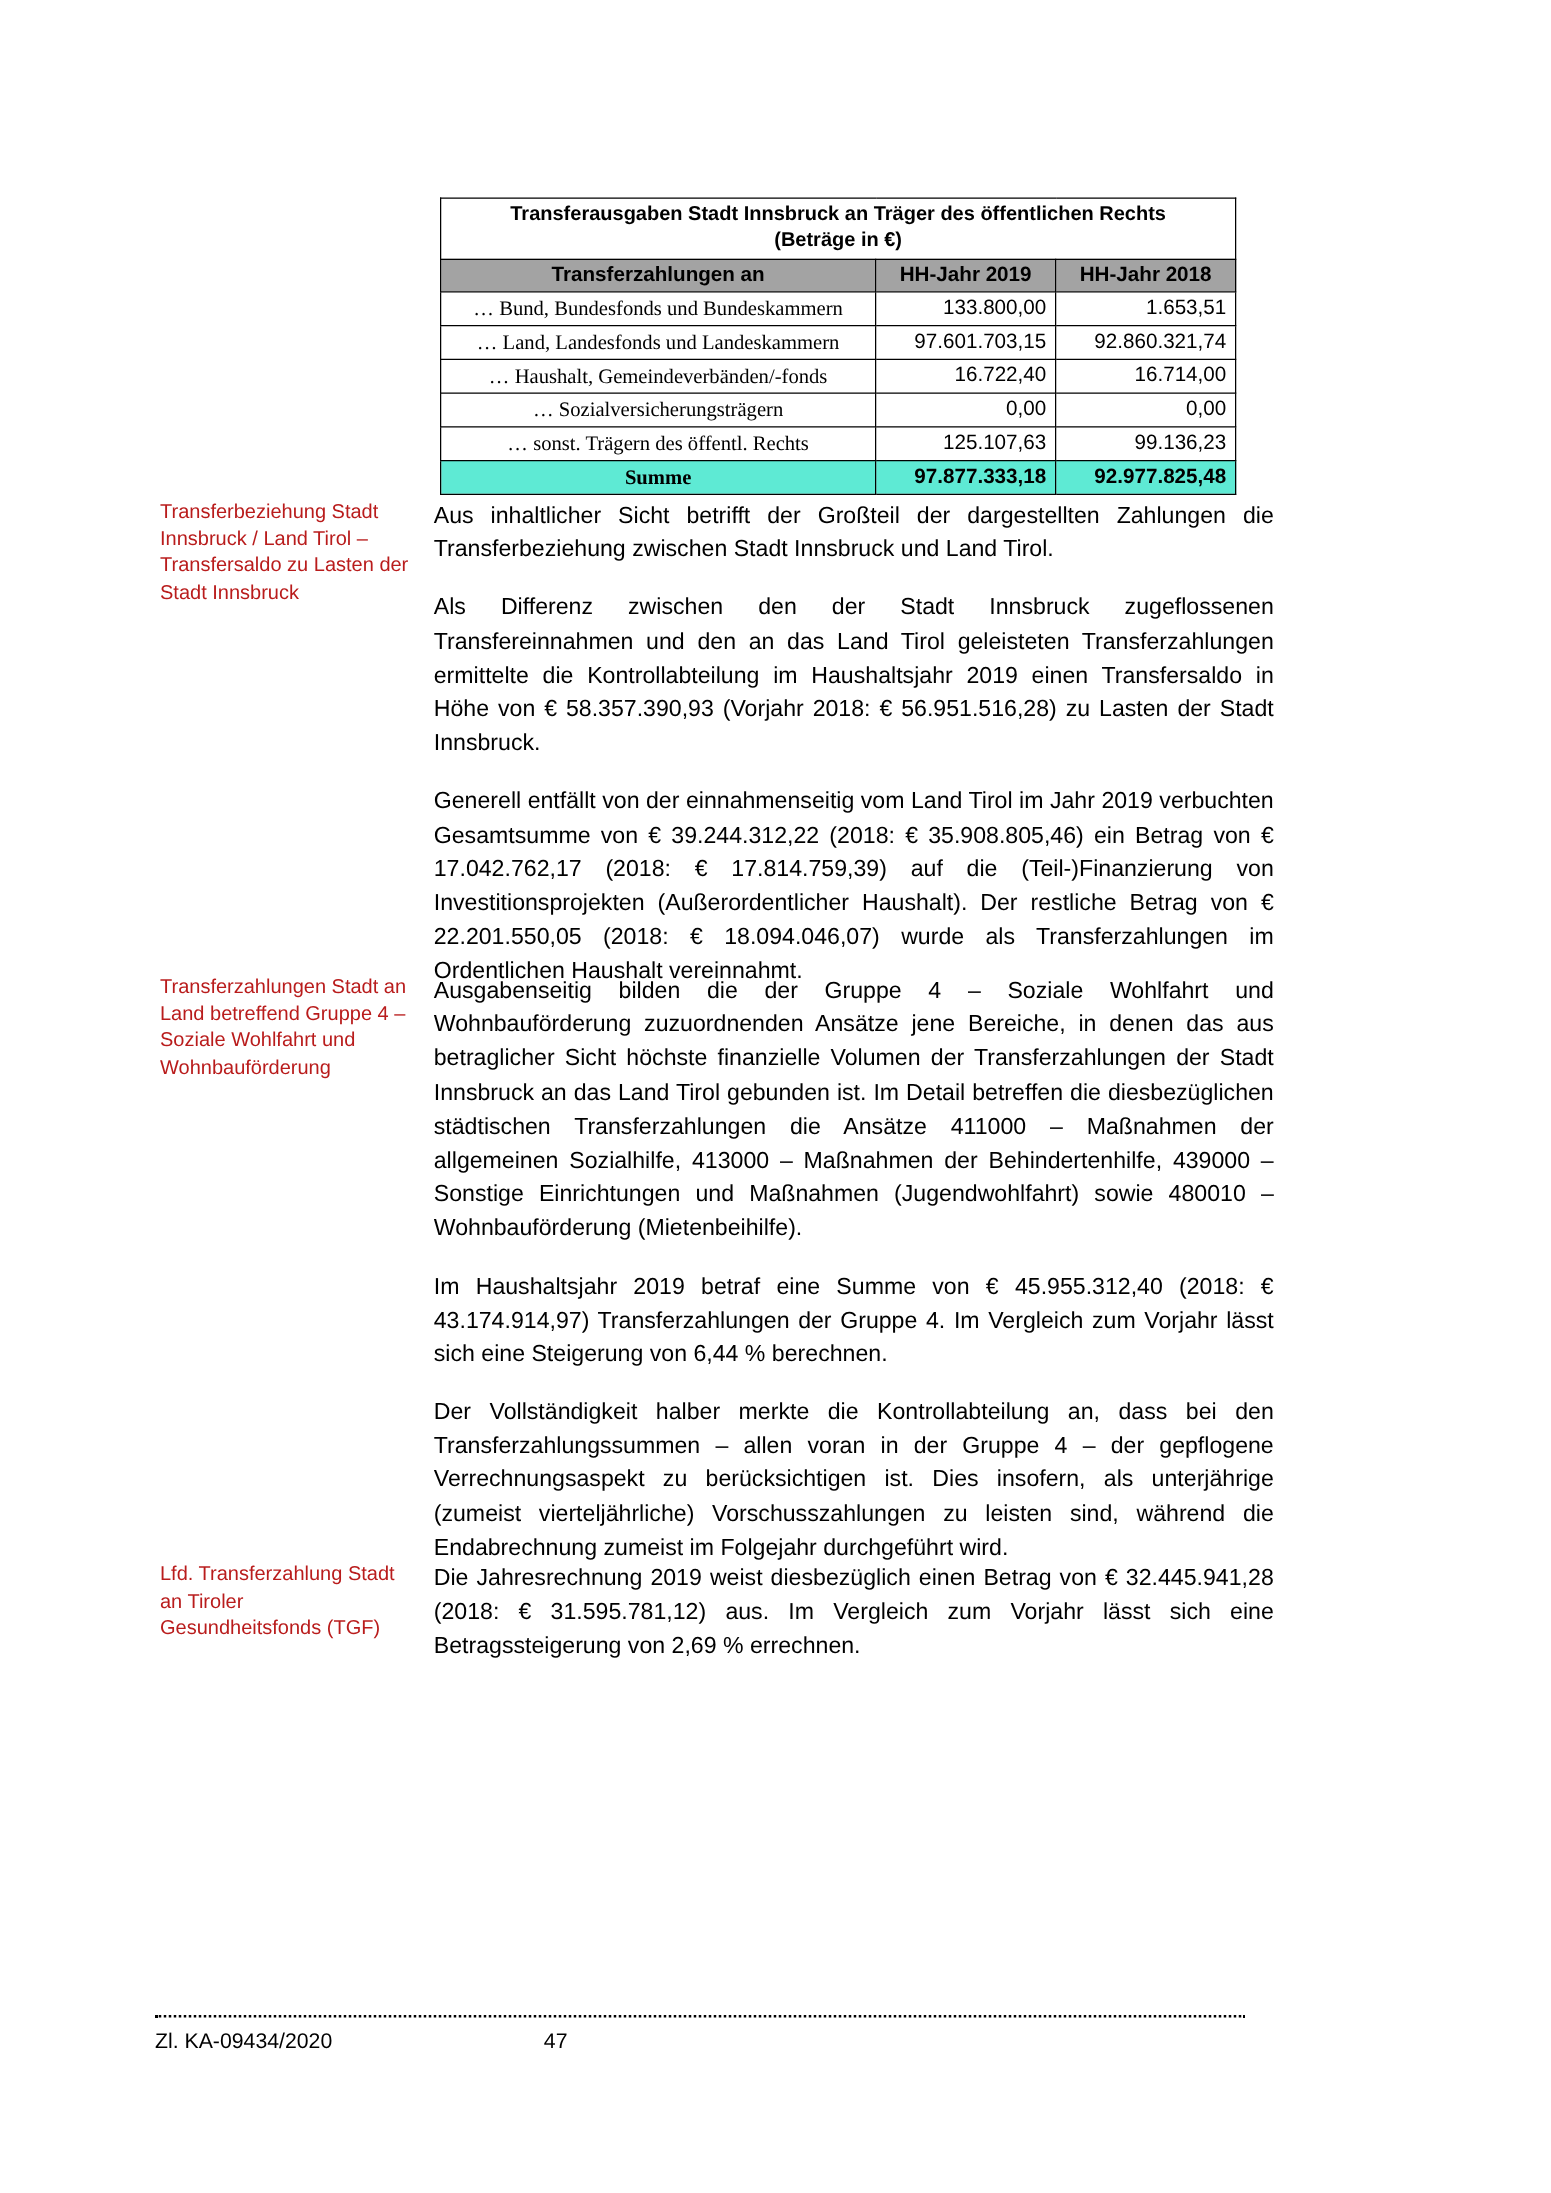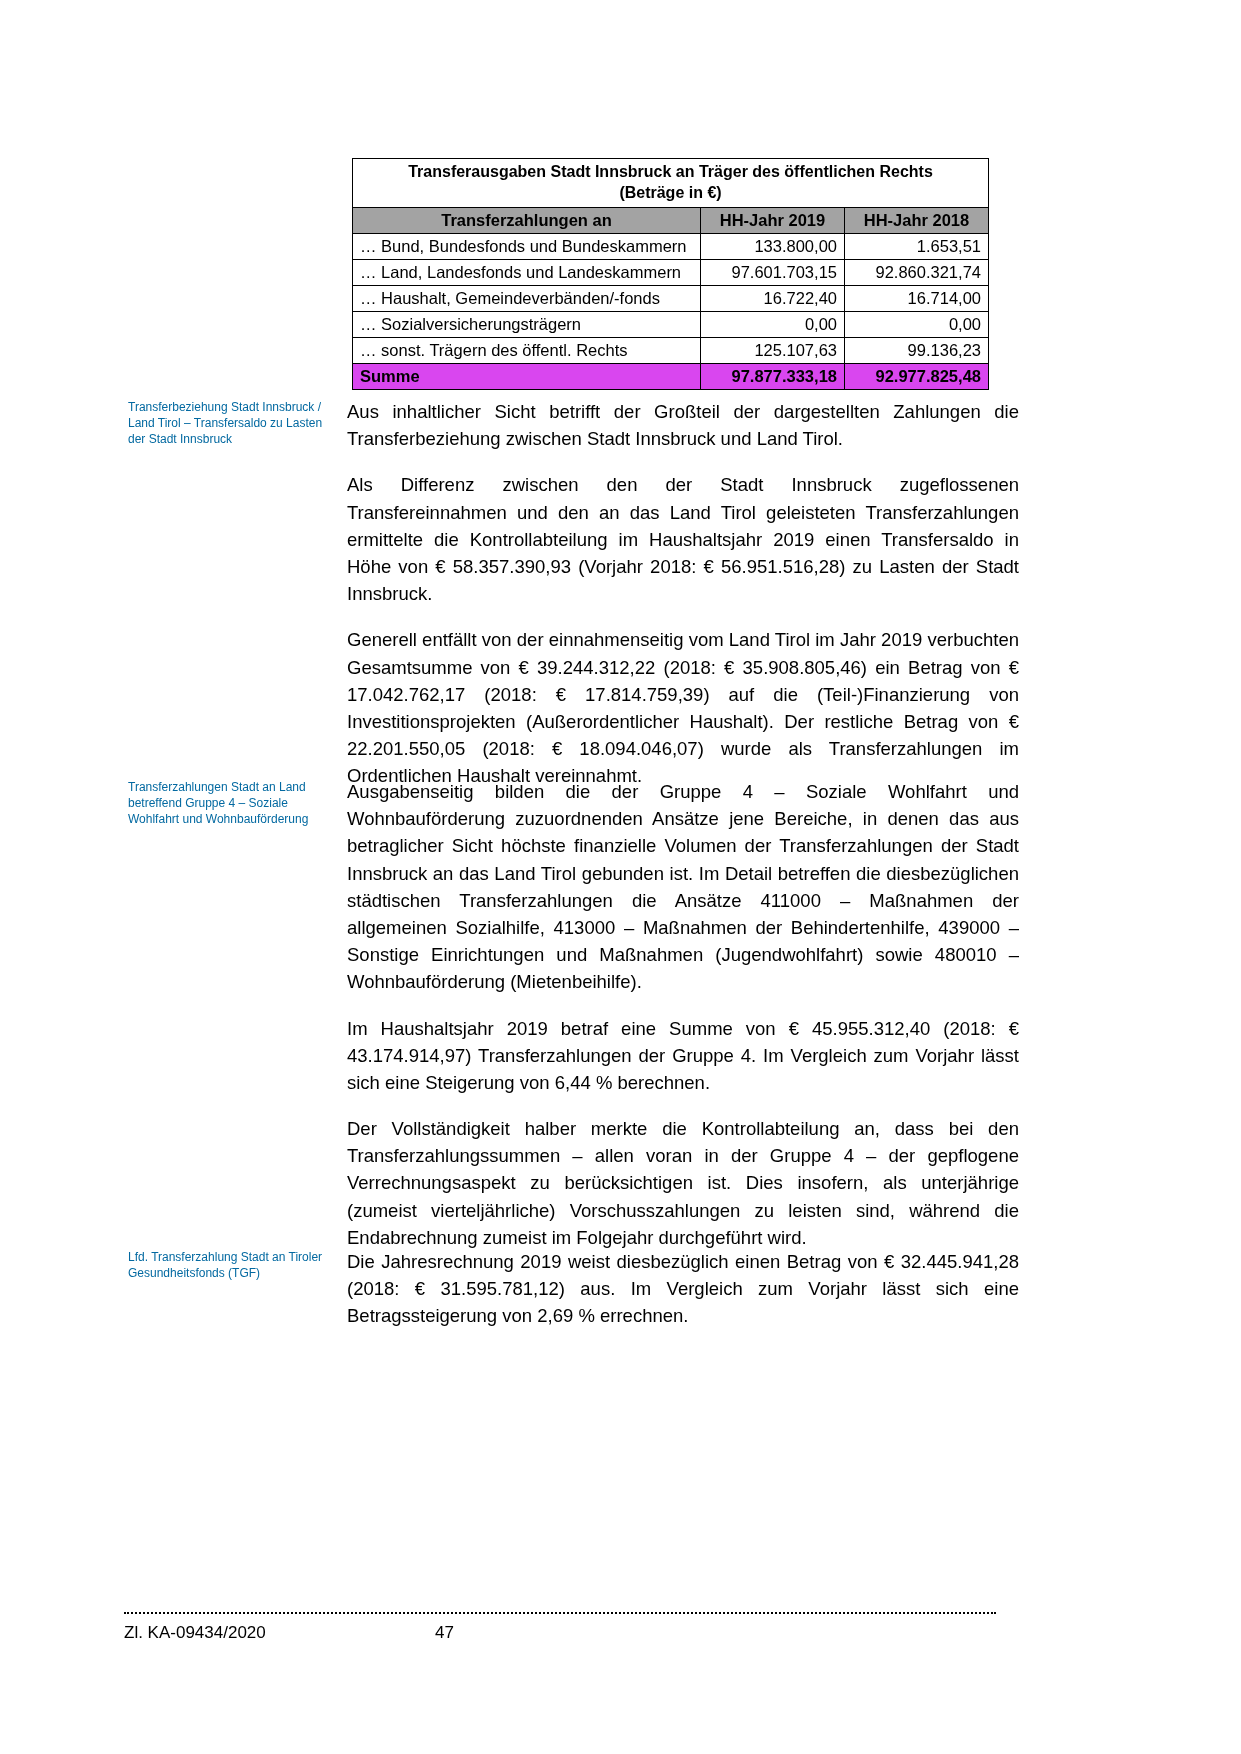--- a/index.html
+++ b/index.html
@@ -52,34 +52,35 @@
     font-weight: bold;
     background: #a3a3a3;
   }
   .col-label { width: 348px; }
   .col-num   { width: 144px; }
   td.num {
     text-align: right;
     font-variant-numeric: tabular-nums;
   }
   td.lbl {
-    text-align: left;
+    text-align: center;
+    font-family: Liberation Serif, serif;
   }
   tr.sum td {
     font-weight: bold;
-    background: #d946ef;
+    background: #5eead4;
   }
 
   
   .marg {
     position: absolute;
     left: 128px;
     width: 200px;
-    color: #0369a1;
-    font-size: 12px;
+    color: #b91c1c;
+    font-size: 16px;
     line-height: 1.35;
   }
   .body {
     position: absolute;
     left: 347px;
     width: 672px;
     font-size: 18.5px;
     line-height: 1.47;
     text-align: justify;
     text-justify: inter-word;

